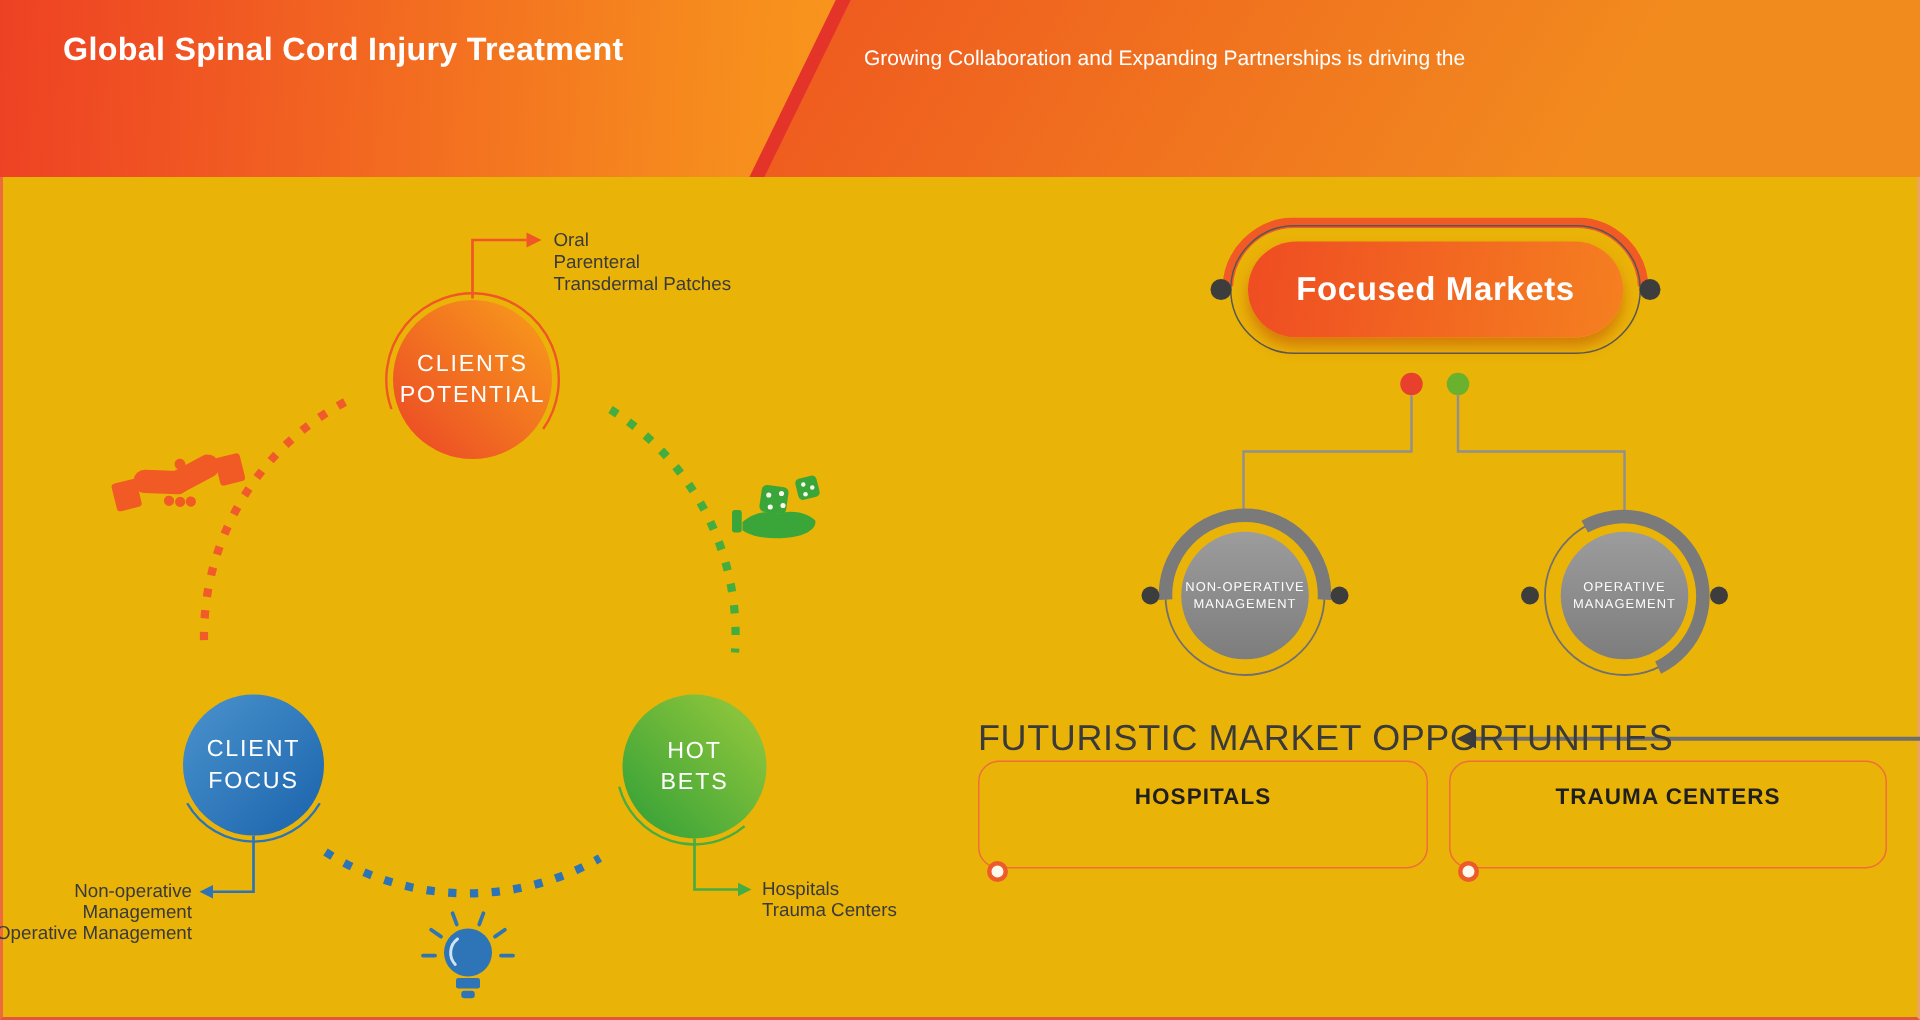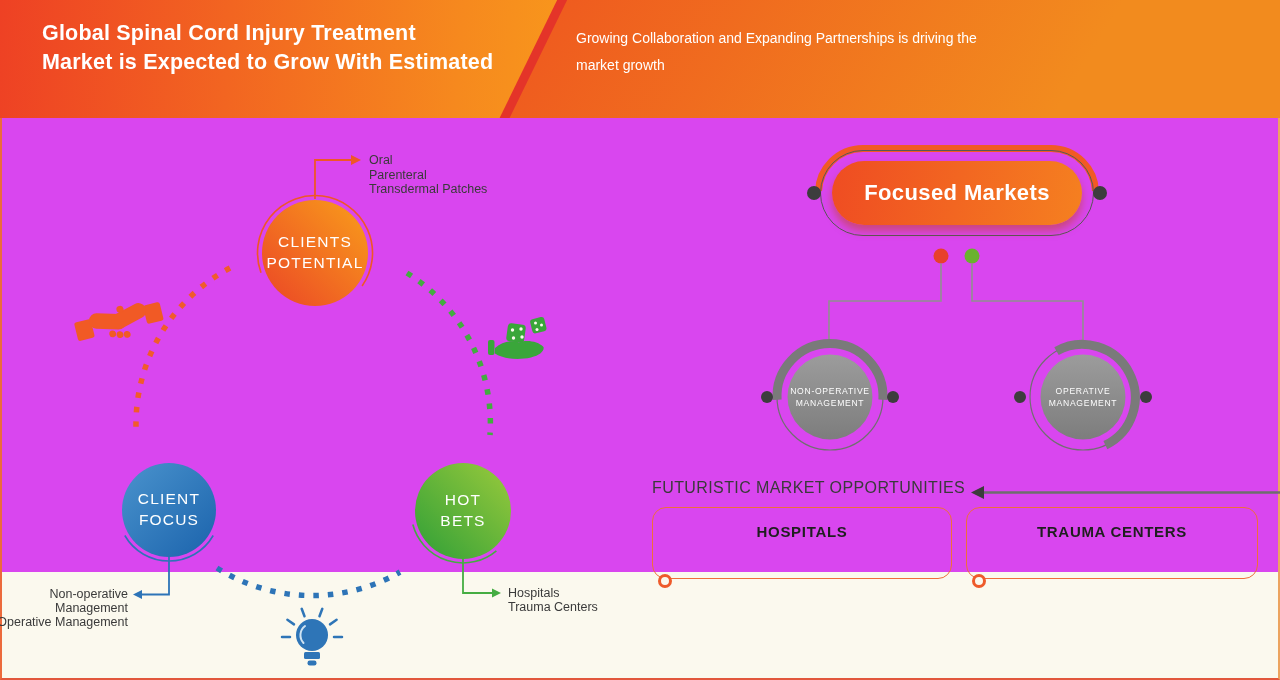--- a/index.html
+++ b/index.html
@@ -1,19 +1,19 @@
 <!DOCTYPE html>
 <html><head>
 <meta charset="utf-8">
 <style>
   * { margin:0; padding:0; box-sizing:border-box; }
   html,body { width:1280px; height:680px; overflow:hidden; }
   body { font-family:"Liberation Sans", sans-serif; background:#fbf9ee; position:relative; }
 
-  .canvas { position:absolute; left:0; top:0; width:1280px; height:572px; background:#d946ef; }
+  .canvas { position:absolute; left:0; top:0; width:1280px; height:680px; background:#eab308; }
 
   
   .header { position:absolute; left:0; top:0; width:1280px; height:118px; overflow:hidden;
             background:linear-gradient(94deg,#ee4124 0%,#f6891e 36%,#f99d1b 48%); }
   .header-stripe { position:absolute; top:-12px; left:563px; width:24px; height:145px;
             background:#e43429; transform:skewX(-26deg); transform-origin:top left; }
   .header-right { position:absolute; top:-12px; left:573px; width:780px; height:145px;
             background:linear-gradient(97deg,#ef5c1f 0%,#f28b1e 70%);
             transform:skewX(-26deg); transform-origin:top left; }
   .header-title { position:absolute; left:42px; top:19px; color:#fff; font-weight:700;
@@ -43,46 +43,44 @@
   .pill-inner { position:absolute; left:12px; right:12px; top:11px; bottom:11px;
             background:linear-gradient(100deg,#ef4c22,#f58020); border-radius:33px;
             box-shadow:0 6px 9px rgba(190,70,10,.5);
             display:flex; align-items:center; justify-content:center; }
   .pill-label { font-size:22px; font-weight:700; color:#fff; letter-spacing:.4px; }
   .pill-dot { position:absolute; width:14px; height:14px; border-radius:50%; background:#3d3d3d;
             top:calc(50% - 7px); }
   .pill-dot.left { left:-13px; } .pill-dot.right { right:-13px; }
 
   
-  .fmo-heading { position:absolute; left:652px; top:479px; font-size:16px; color:#3a3a3a;
+  .fmo-heading { position:absolute; left:652px; top:479px; font-size:24px; color:#3a3a3a;
             letter-spacing:.4px; font-weight:400; }
   .opp-box { position:absolute; top:507px; height:72px; border:1.6px solid #ef6e3a;
             border-radius:14px; }
   .opp-box.box1 { left:652px; width:300px; }
   .opp-box.box2 { left:966px; width:292px; }
   .opp-label { text-align:center; margin-top:15px; font-size:15px; font-weight:700;
             color:#1f1f1f; letter-spacing:.7px; }
   .corner-ring { position:absolute; left:5px; bottom:-10px; width:14px; height:14px;
             border:3.6px solid #ee5b2b; border-radius:50%; background:#fbf9ee; }
 </style>
 </head>
 <body>
 
 <div class="canvas">
 
   <div class="header">
     <div class="header-stripe"></div>
     <div class="header-right"></div>
     <div class="header-title">
       <span>Global Spinal Cord Injury Treatment</span>
-      <span>Market is Expected to Grow With Estimated</span>
     </div>
     <div class="header-sub">
       <span>Growing Collaboration and Expanding Partnerships is driving the</span>
-      <span>market growth</span>
     </div>
   </div>
 
   <div class="content-frame"></div>
 
   <svg class="diagram" viewBox="0 0 1280 680">
     <defs>
       <linearGradient id="gOrange" x1="0" y1="1" x2="1" y2="0">
         <stop offset="0" stop-color="#eb4526"></stop>
           <stop offset="1" stop-color="#f99e1b"></stop>

